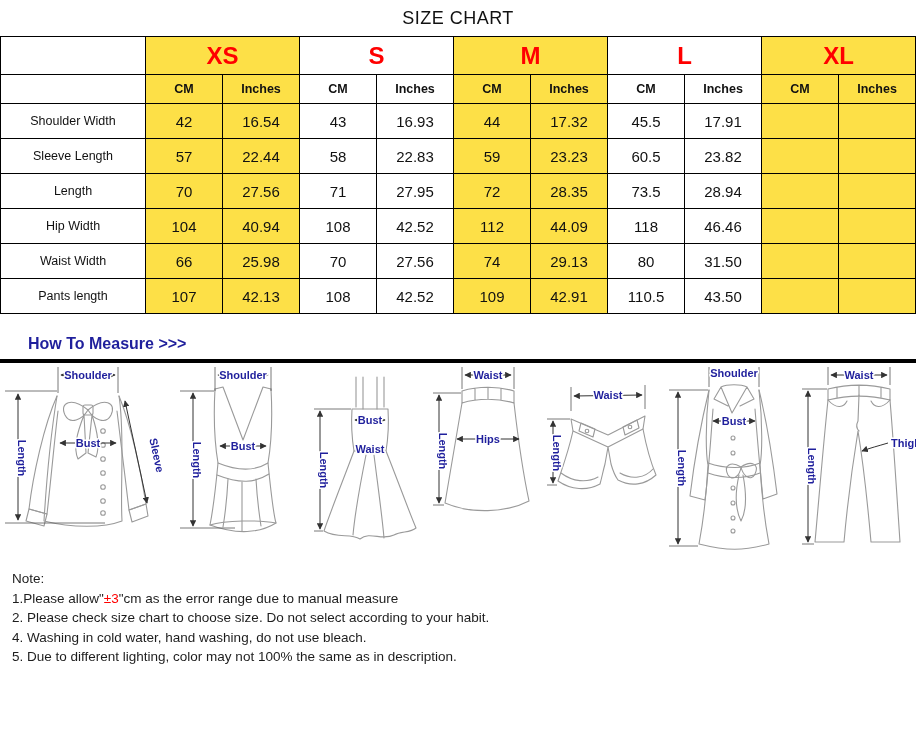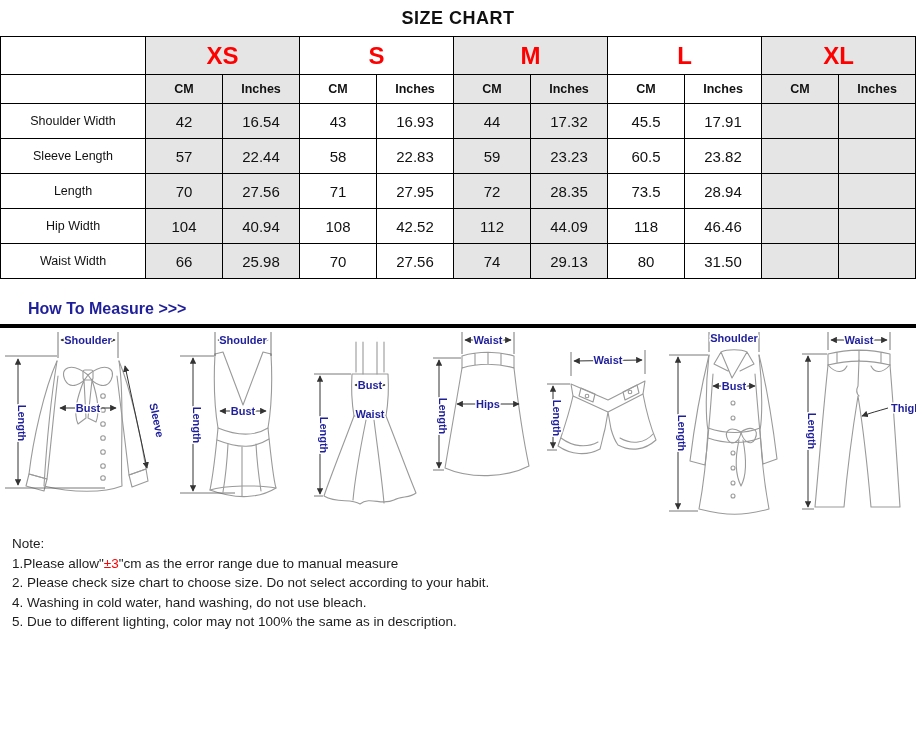--- a/index.html
+++ b/index.html
@@ -1,21 +1,21 @@
 <!DOCTYPE html>
 <html><head>
 <meta charset="utf-8">
 <style>
   *{box-sizing:border-box;margin:0;padding:0}
   body{width:916px;height:754px;margin:0;background:#fff;overflow:hidden;
        font-family:"Liberation Sans",sans-serif;color:#111}
-  .title{font-size:18px;font-weight:bold;text-align:center;padding:8px 0 7px;letter-spacing:.5px}
+  .title{font-size:18px;font-weight:normal;text-align:center;padding:8px 0 7px;letter-spacing:.5px}
   table.size-chart{width:916px;border-collapse:collapse;table-layout:fixed}
   table.size-chart td{border:1px solid #000;text-align:center;vertical-align:middle;overflow:hidden}
-  td.g0,td.g2,td.g4{background:#e5e5e5}
+  td.g0,td.g2,td.g4{background:#fde047}
   td.size-cell{color:#ff0000;font-size:24px;font-weight:bold;height:38px}
   td.unit{font-weight:bold;font-size:12.5px;height:29px}
   td.corner{background:#fff}
   td.row-label{font-size:12.5px;height:35px}
   td.val{font-size:15px;height:35px}
   .measure-heading{color:#1f1f9c;font-weight:bold;font-size:16px;padding:21px 0 6px 28px}
   .rule{height:4px;background:#000;width:916px}
   .figures{display:flex;width:847px;height:196px;align-items:center}
   .figures svg{display:block;flex:none}
   .gar{fill:none;stroke:#9a9a9a;stroke-width:1.1;stroke-linecap:round;stroke-linejoin:round}
@@ -129,20 +129,33 @@
         <td class="val g0">25.98</td>
         <td class="val g1">70</td>
         <td class="val g1">27.56</td>
         <td class="val g2">74</td>
         <td class="val g2">29.13</td>
         <td class="val g3">80</td>
         <td class="val g3">31.50</td>
         <td class="val g4"></td>
         <td class="val g4"></td>
       </tr>
+      <tr>
+        <td class="row-label">Pants length</td>
+        <td class="val g0">107</td>
+        <td class="val g0">42.13</td>
+        <td class="val g1">108</td>
+        <td class="val g1">42.52</td>
+        <td class="val g2">109</td>
+        <td class="val g2">42.91</td>
+        <td class="val g3">110.5</td>
+        <td class="val g3">43.50</td>
+        <td class="val g4"></td>
+        <td class="val g4"></td>
+      </tr>
     </tbody>
 </table>
 
 <div class="measure-heading">How To Measure &gt;&gt;&gt;</div>
 <div class="rule"></div>
 
 <div class="figures">
 
   <svg width="175" height="196" viewBox="0 0 175 196">
     <defs>

